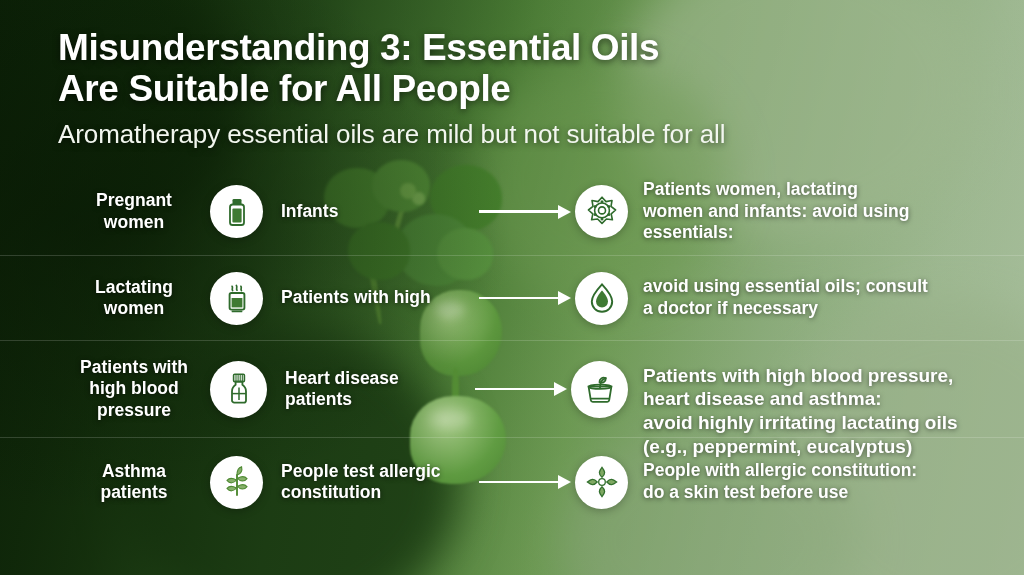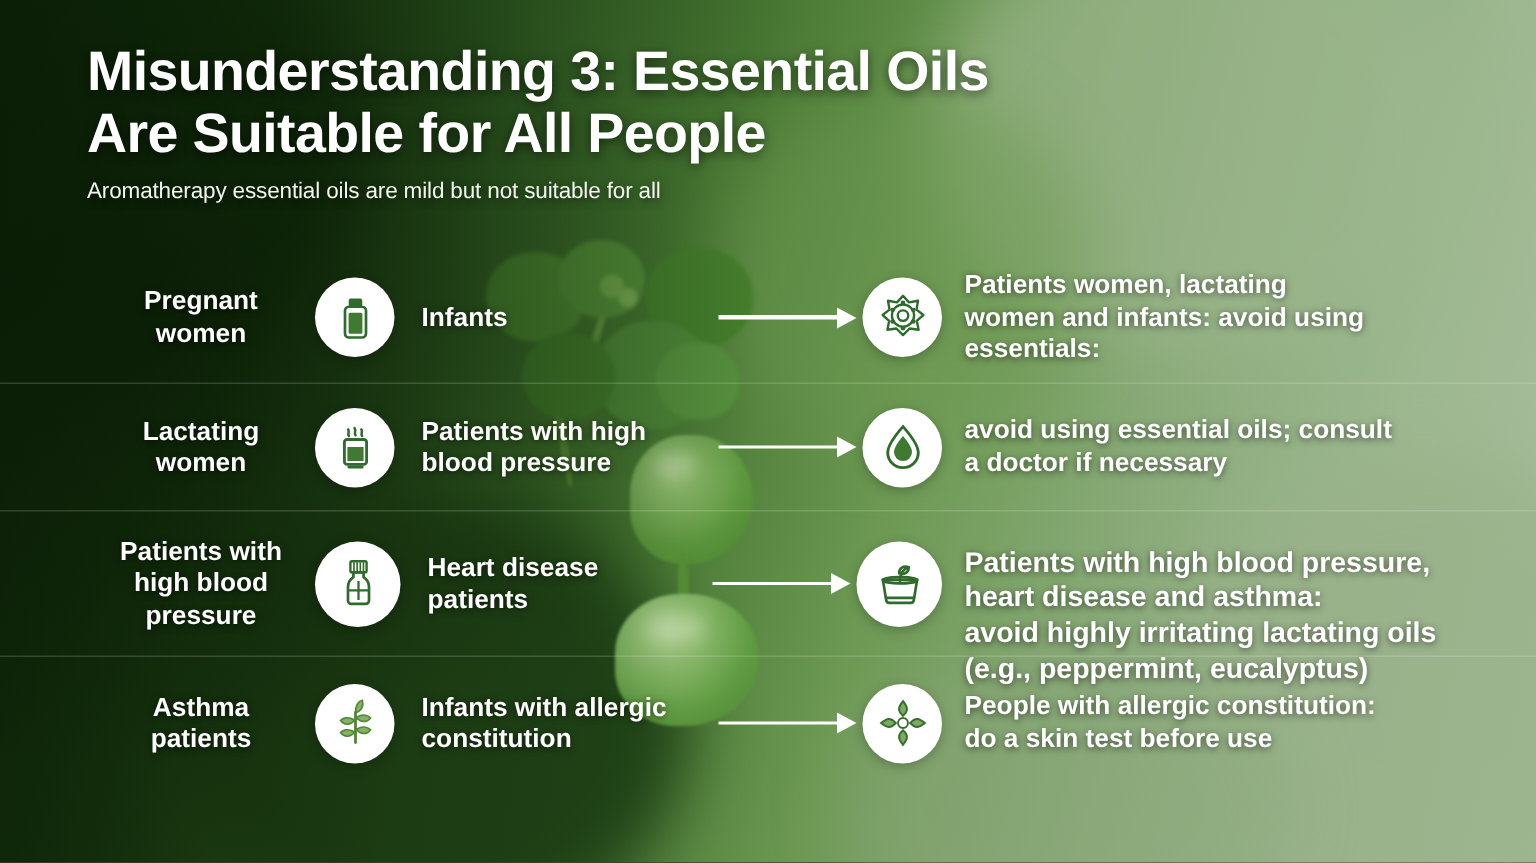--- a/index.html
+++ b/index.html
@@ -45,21 +45,21 @@
   .title {
     color:#ffffff;
     font-size:37px;
     font-weight:bold;
     line-height:1.12;
     letter-spacing:-0.4px;
     text-shadow:0 2px 7px rgba(0,0,0,.55);
   }
   .subtitle {
     color:#f2f6ef;
-    font-size:15px;
+    font-size:26px;
     font-weight:normal;
     margin-top:9px;
     letter-spacing:-0.1px;
     text-shadow:0 2px 6px rgba(0,0,0,.5);
   }
 
   .rows { position:absolute; left:0; right:0; top:168px;font-weight:bold; }
   .row {
     position:relative;
     display:flex;
@@ -222,21 +222,20 @@
             <path d="M17 9.2c-1.3-1.8.7-2.9-.6-4.8"></path>
             <path d="M21.4 9.6c-1.2-1.6.7-2.6-.5-4.3"></path>
           </g>
           <rect x="9.6" y="12" width="14.8" height="16.6" rx="1.8" fill="none" stroke="#2f6b2c" stroke-width="1.9"></rect>
           <rect x="11.6" y="17" width="10.8" height="9.4" fill="#3f7a33"></rect>
           <rect x="11.6" y="29.4" width="10.8" height="1.9" rx=".9" fill="#2f6b2c"></rect>
         </svg>
       </div>
       <div class="col-b">
         <div>Patients with high</div>
-        <div>blood pressure</div>
       </div>
       <div class="arrow">
         <div class="shaft"></div>
         <div class="head"></div>
       </div>
       <div class="icon-circle">
         <svg width="34" height="34" viewBox="0 0 34 34" aria-hidden="true">
           <path d="M17 3.4 C17 3.4 6.8 14.4 6.8 20.6 a10.2 10.2 0 0 0 20.4 0 C27.2 14.4 17 3.4 17 3.4Z" fill="none" stroke="#2f6b2c" stroke-width="1.9"></path>
           <path d="M17 9.6 C17 9.6 11 16.2 11 20.4 a6 6 0 0 0 12 0 C23 16.2 17 9.6 17 9.6Z" fill="#3f7a33"></path>
         </svg>
@@ -303,21 +302,21 @@
         <svg width="36" height="36" viewBox="0 0 36 36" aria-hidden="true">
           <path d="M18 31 V11" stroke="#4f8a33" stroke-width="1.9" stroke-linecap="round" fill="none"></path>
           <path d="M18 11 C18 5.6 20.4 3.4 22.6 2.8 C23.6 6.6 22 10.4 18 11Z" fill="#86b06a" stroke="#4f8a33" stroke-width="1.1"></path>
           <path d="M17.4 16 C12.6 13.4 9.4 14.8 8 16.4 C10.6 19.8 14.8 19.6 17.4 16Z" fill="#86b06a" stroke="#4f8a33" stroke-width="1.1"></path>
           <path d="M18.6 14.2 C23.4 11.6 26.6 13 28 14.6 C25.4 18 21.2 17.8 18.6 14.2Z" fill="#86b06a" stroke="#4f8a33" stroke-width="1.1"></path>
           <path d="M17.4 24 C12.6 21.4 9.4 22.8 8 24.4 C10.6 27.8 14.8 27.6 17.4 24Z" fill="#86b06a" stroke="#4f8a33" stroke-width="1.1"></path>
           <path d="M18.6 22.2 C23.4 19.6 26.6 21 28 22.6 C25.4 26 21.2 25.8 18.6 22.2Z" fill="#86b06a" stroke="#4f8a33" stroke-width="1.1"></path>
         </svg>
       </div>
       <div class="col-b">
-        <div>Infants with allergic</div>
+        <div>People test allergic</div>
         <div>constitution</div>
       </div>
       <div class="arrow">
         <div class="shaft"></div>
         <div class="head"></div>
       </div>
       <div class="icon-circle">
         <svg width="36" height="36" viewBox="0 0 36 36" aria-hidden="true">
           <g fill="#7fa862" stroke="#33702e" stroke-width="1.3">
             <path d="M18 3.4 C21 7.2 22 9.6 18 13.2 C14 9.6 15 7.2 18 3.4Z"></path>

